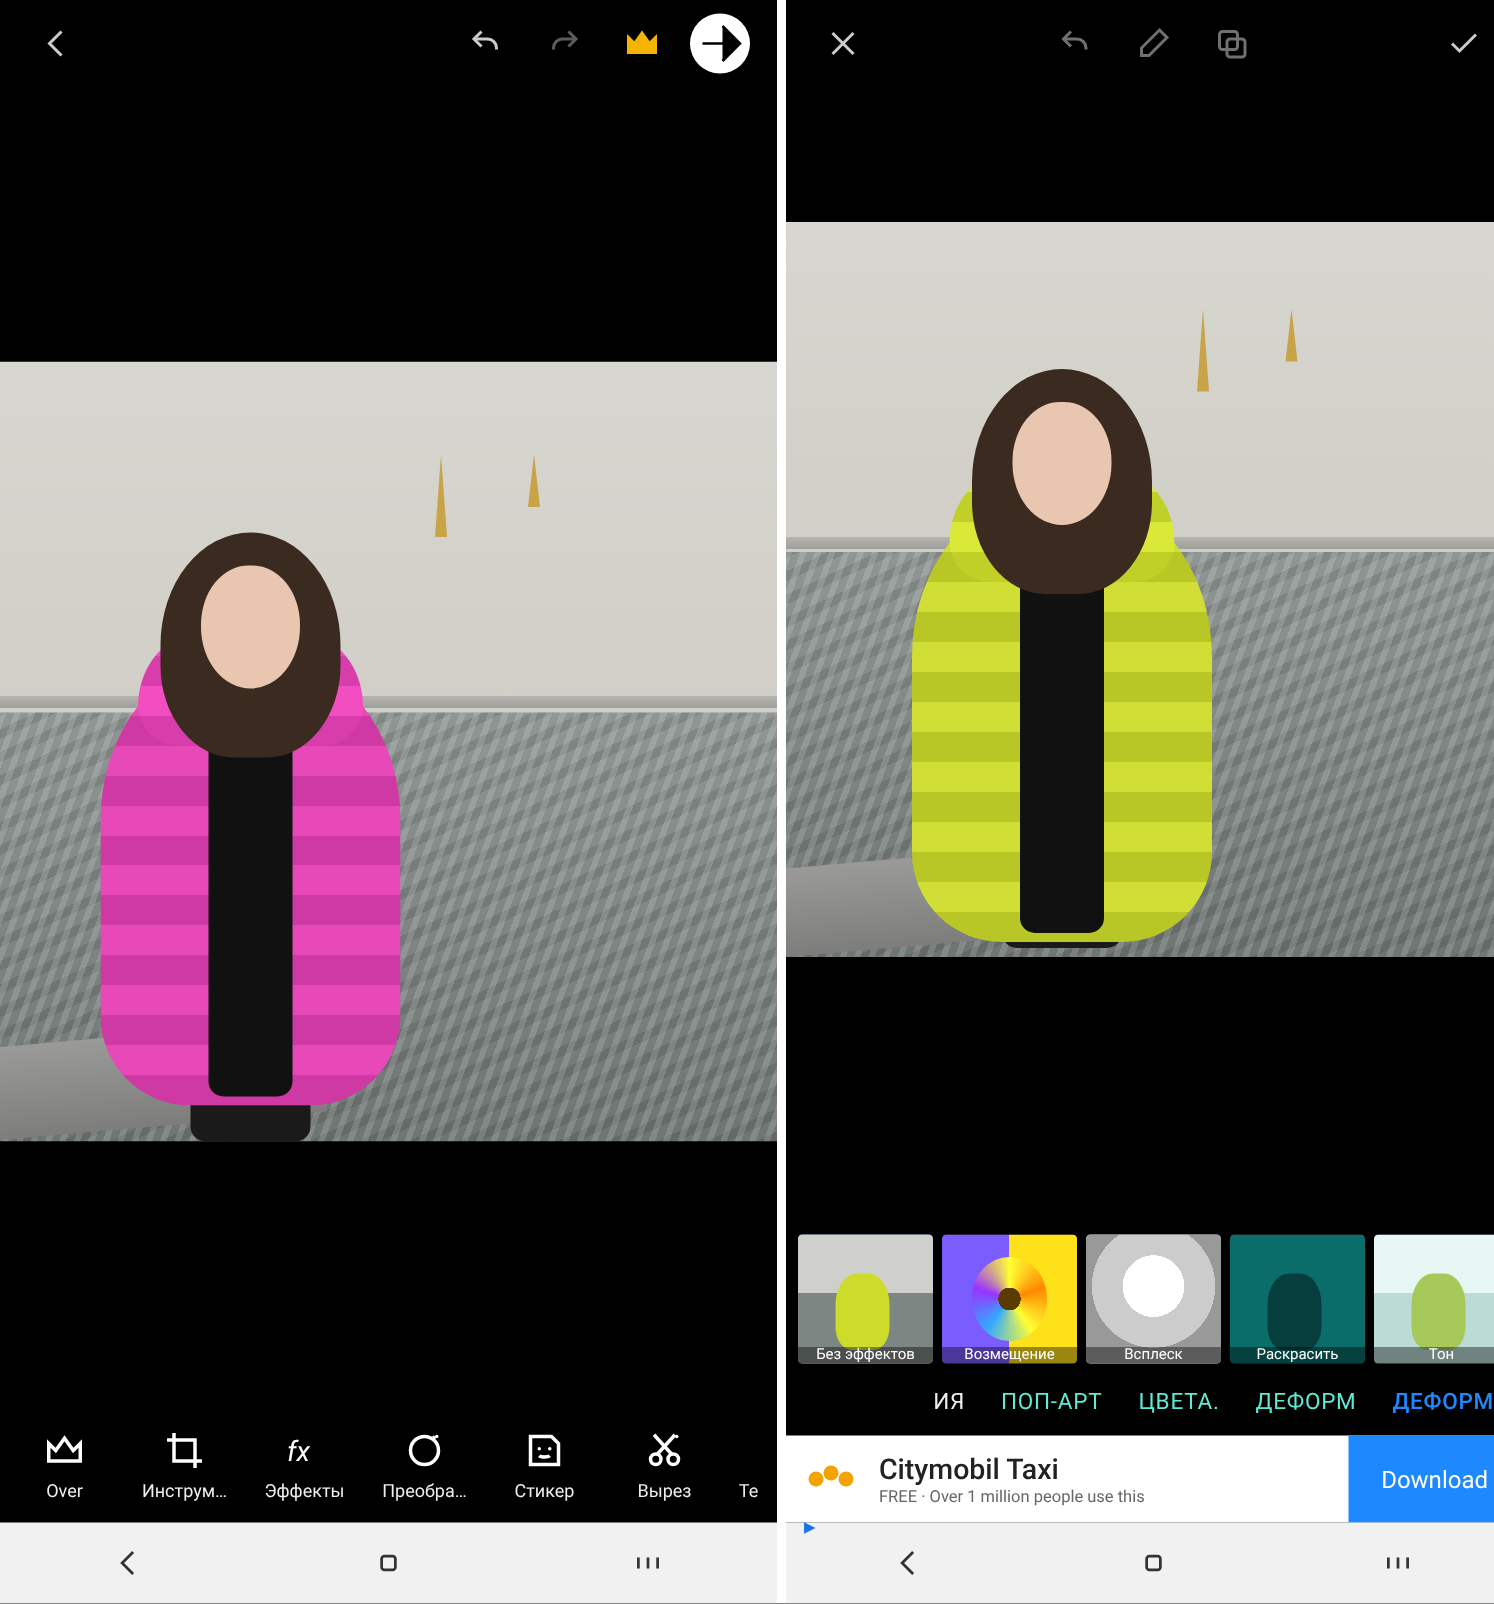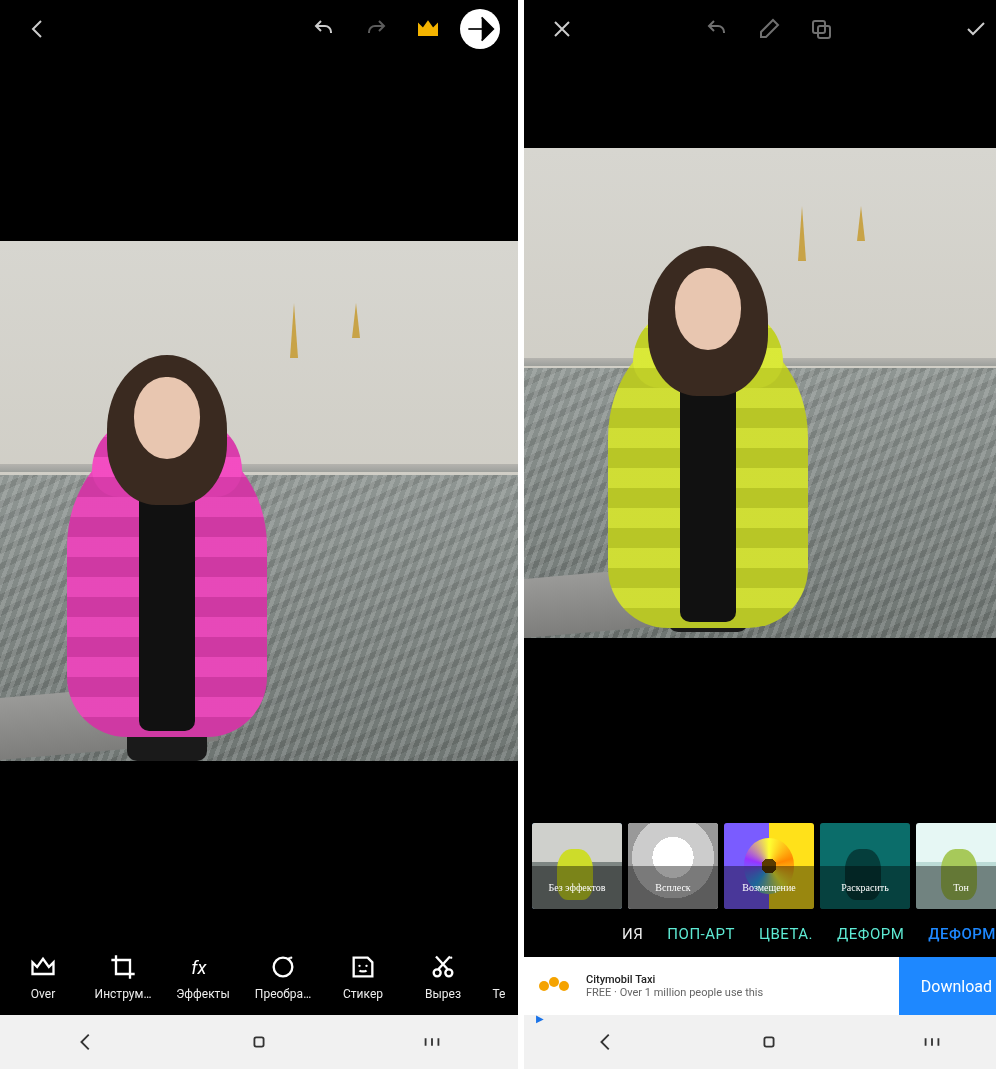--- a/index.html
+++ b/index.html
@@ -159,22 +159,22 @@
     width: 90px; height: 86px; position: relative; cursor: pointer;
     border-radius: 3px; overflow: hidden; flex-shrink: 0;
     background: #222;
   }
   .filter .mini {
     position: absolute; inset: 0;
   }
   .filter .lbl {
     position: absolute; left:0; right:0; bottom:0;
     font-size: 10px; color: #fff; text-align: center;
-    padding: 16px 0; background: rgba(0,0,0,.4);
-    white-space: nowrap; overflow: hidden; font-family: Liberation Serif, serif;
+    padding: 0 0; background: rgba(0,0,0,.4);
+    white-space: nowrap; overflow: hidden;
   }
   .filter.selected { outline: 2px solid #7aa8d8; outline-offset: -2px; }
 
   
   .cats {
     display: flex; align-items: center; justify-content: flex-end;
     gap: 24px; padding: 14px 18px; overflow: hidden;
     font-size: 15px; letter-spacing: .5px;
   }
   .cat { color: #5eead4; white-space: nowrap; cursor: pointer; }
@@ -197,21 +197,21 @@
   .adicon .dots {
     width: 30px; height: 18px; position: relative;
   }
   .adicon .dots span{
     position:absolute; width:10px; height:10px; border-radius:50%;
   }
   .adicon .dots span:nth-child(1){ left:0; top:4px; background:#f5a300;}
   .adicon .dots span:nth-child(2){ left:10px; top:0; background:#f5a300;}
   .adicon .dots span:nth-child(3){ left:20px; top:4px; background:#f5a300;}
   .adtxt { display:flex; flex-direction:column; }
-  .adtxt .t1 { font-size: 11px; color:#222; font-weight:500;}
+  .adtxt .t1 { font-size: 19px; color:#222; font-weight:500;}
   .adtxt .t2 { font-size: 11px; color:#666; }
   .adchoices {
     position:absolute; left:2px; bottom:-18px; font-size:10px; color:#1a73e8;
     display:flex; align-items:center; gap:2px;
   }
   .dlbtn {
     background: #1e88ff; color: #fff; font-size: 16px;
     display: flex; align-items: center; padding: 0 22px; cursor:pointer;
   }
 
@@ -417,27 +417,27 @@
 
   <div class="filters">
     <div class="filter f1 selected">
       <div class="mini">
           <div class="mini-sky"></div>
           <div class="mini-water"></div>
           <div class="mini-coat"></div>
         </div>
       <div class="lbl">Без эффектов</div>
     </div>
+    <div class="filter f3">
+      <div class="mini"></div>
+      <div class="lbl">Возмещение</div>
+    </div>
     <div class="filter f2">
       <div class="mini"></div>
       <div class="lbl">Всплеск</div>
-    </div>
-    <div class="filter f3">
-      <div class="mini"></div>
-      <div class="lbl">Возмещение</div>
     </div>
     <div class="filter f4">
       <div class="mini">
           <div class="mini-coat"></div>
         </div>
       <div class="lbl">Раскрасить</div>
     </div>
     <div class="filter f5">
       <div class="mini">
           <div class="mini-sky"></div>

